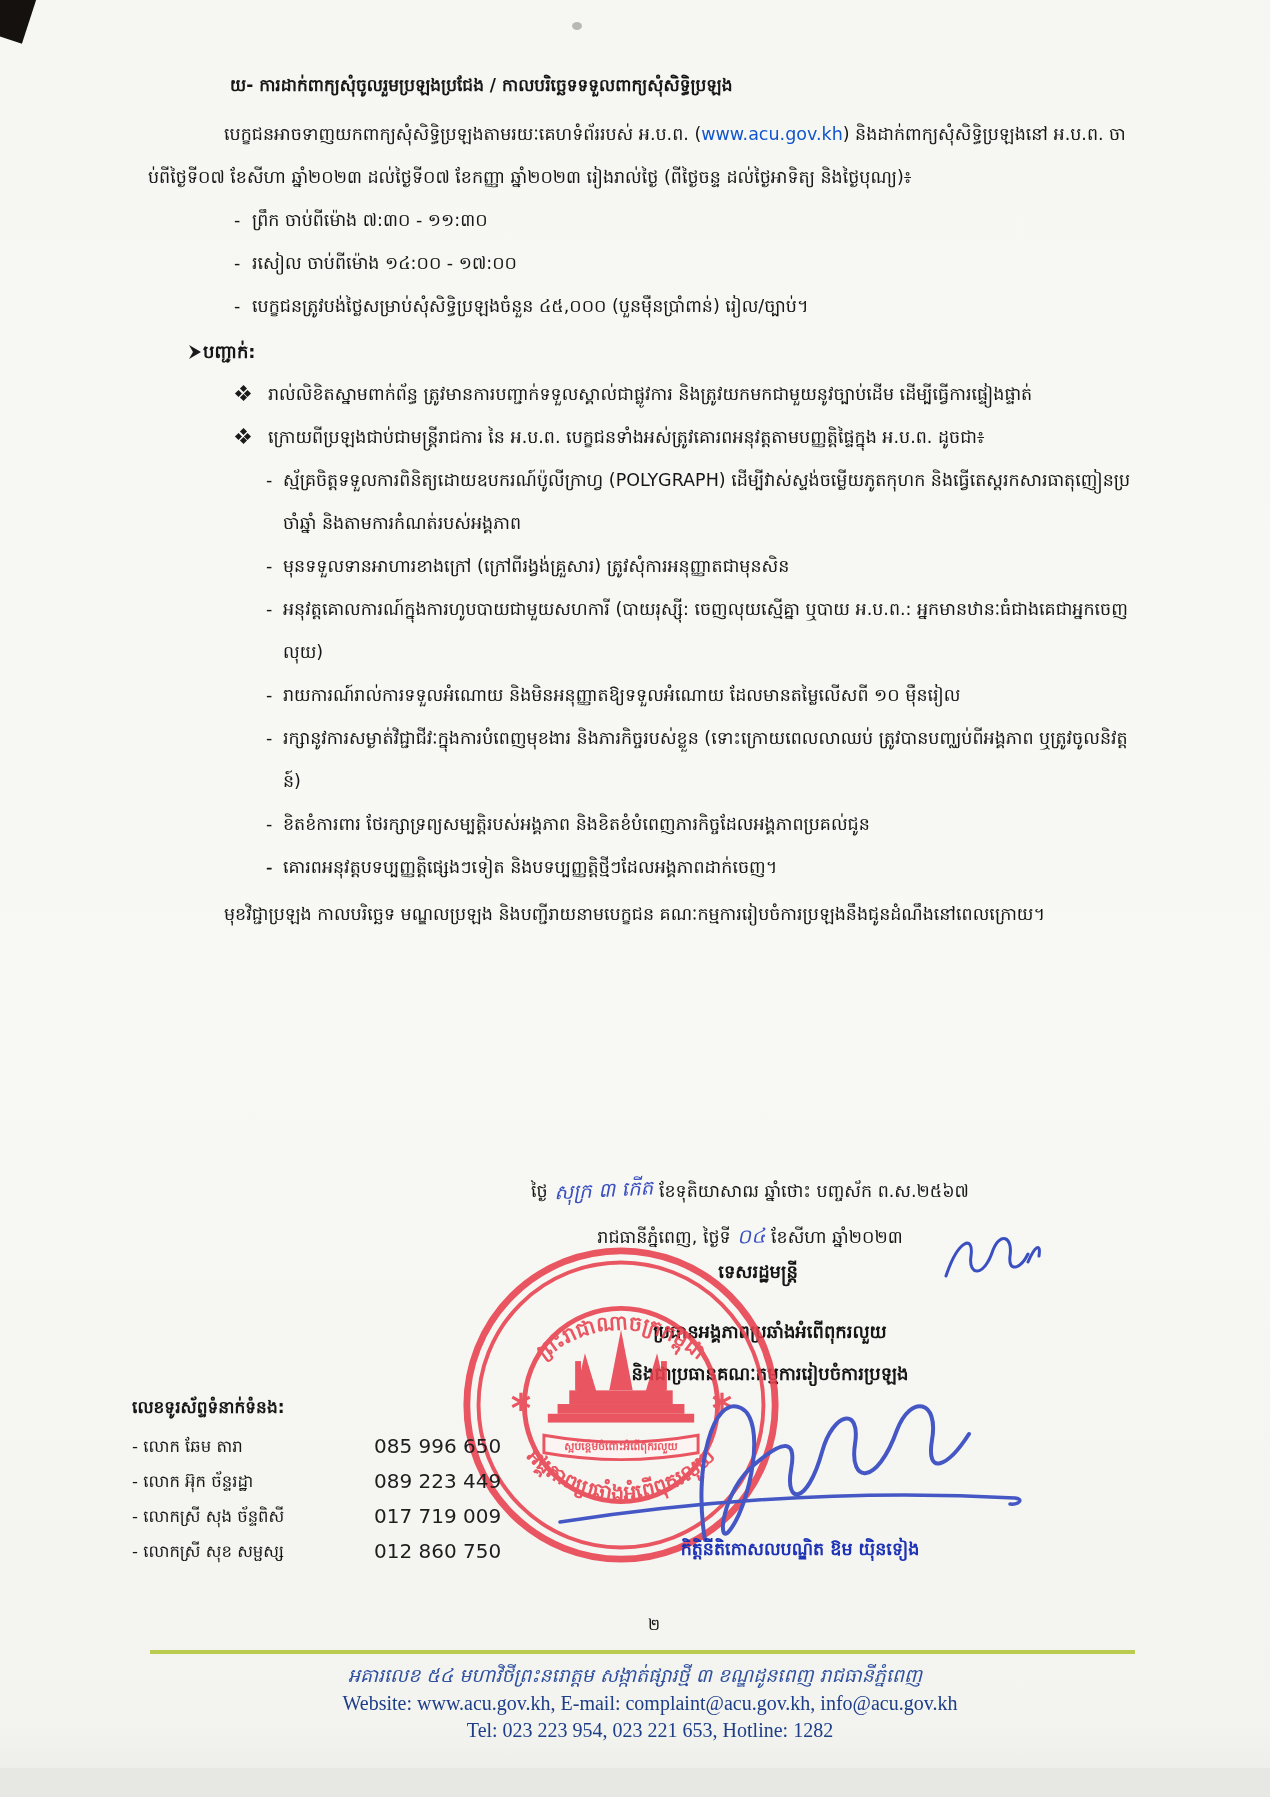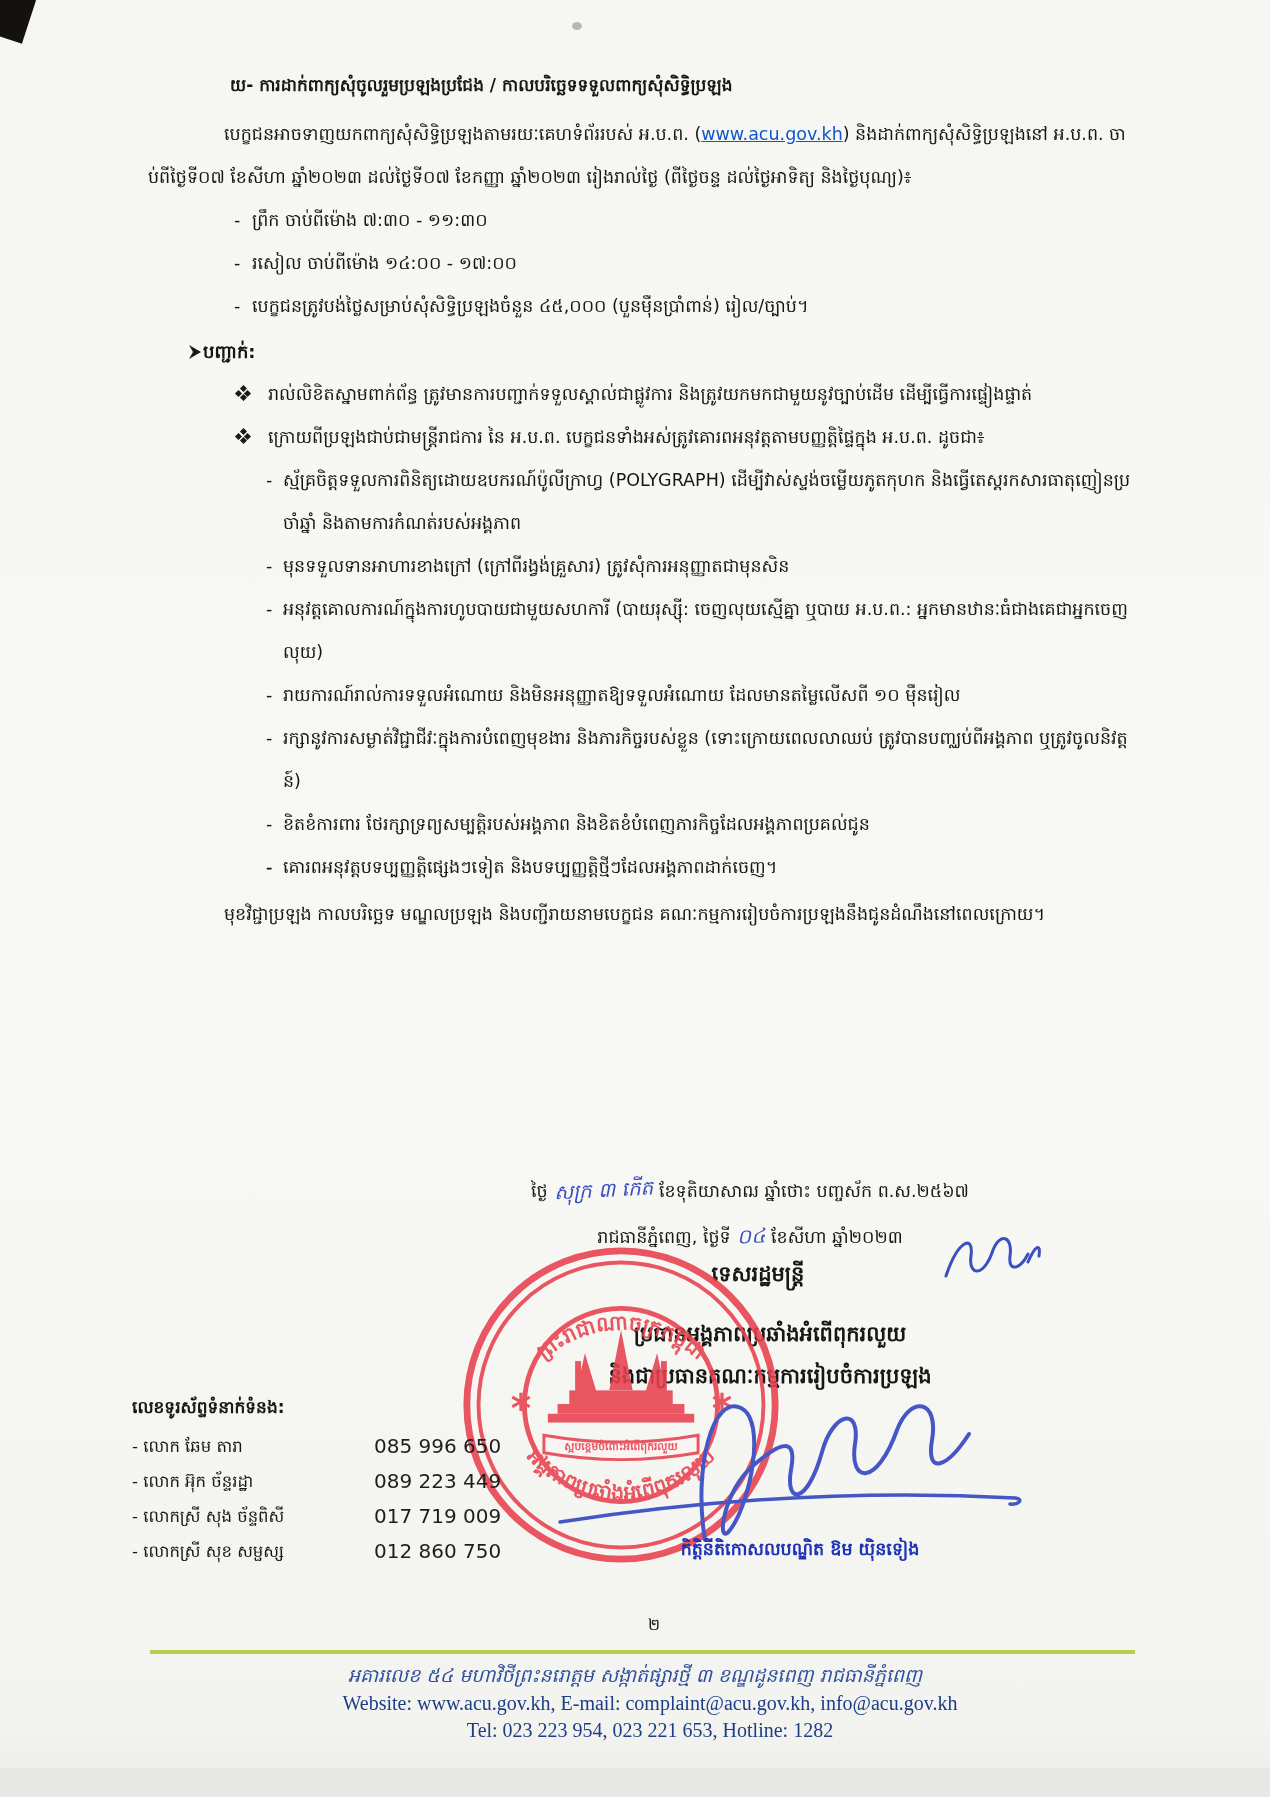--- a/index.html
+++ b/index.html
@@ -6,42 +6,42 @@
   .page{position:relative;width:1270px;height:1797px;margin:0 auto;overflow:hidden;
         background:linear-gradient(180deg,#f6f6f3 0%,#f8f8f5 60%,#f3f3f0 96%,#ebebe8 100%);
         font-family:"DejaVu Sans",sans-serif;color:#161616;}
   .khmer{word-break:break-all;}
   .corner-mark{position:absolute;left:-14px;top:-20px;width:46px;height:58px;background:#14110f;transform:rotate(18deg);}
   .smudge{position:absolute;left:572px;top:22px;width:10px;height:8px;background:#b9b9b4;border-radius:50%;}
 
   .body-text{position:absolute;left:148px;top:64px;width:988px;font-size:17.5px;line-height:43px;}
   .title{font-weight:bold;font-size:17px;margin:0 0 6px 82px;}
   .intro{margin:0;text-indent:76px;}
-  .link{color:#1155cc;text-decoration:underline;cursor:pointer;}
+  .link{color:#1155cc;cursor:pointer;}
   ul{list-style:none;margin:0;padding:0;}
   .dash-list{margin:0 0 0 86px;}
   .dash-list li{position:relative;padding-left:18px;}
   .dash-list .dash{position:absolute;left:0;top:0;}
   .note-row{display:flex;align-items:center;margin:2px 0 0 40px;font-weight:bold;font-size:18px;}
   .diamond-list{margin:0 0 0 88px;}
   .diamond-list li{position:relative;padding-left:32px;}
   .dmd{position:absolute;left:0;top:13px;width:14px;height:14px;}
   .dmd i{position:absolute;width:5px;height:5px;background:#1a1a1a;transform:rotate(45deg);}
   .dmd i:nth-child(1){left:4.5px;top:0;}
   .dmd i:nth-child(2){left:0;top:4.5px;}
   .dmd i:nth-child(3){left:9px;top:4.5px;}
   .dmd i:nth-child(4){left:4.5px;top:9px;}
   .rule-list{margin:0 0 0 118px;}
   .rule-list li{position:relative;padding-left:17px;}
   .rule-list .dash{position:absolute;left:0;top:0;}
   .closing{margin:4px 0 0 0;text-indent:76px;}
 
   .date-block{position:absolute;left:430px;top:1168px;width:640px;text-align:center;font-size:17.5px;line-height:45px;}
   .hand{color:#3a4fc0;display:inline-block;transform:rotate(-3deg);font-style:italic;font-size:20px;padding:0 6px;}
-  .sig-title{position:absolute;text-align:center;font-size:21px;font-weight:600;}
+  .sig-title{position:absolute;text-align:center;font-size:18px;font-weight:600;}
   .t1{left:608px;top:1260px;width:300px;}
   .t2{left:470px;top:1320px;width:600px;}
   .t3{left:470px;top:1362px;width:600px;}
   .sig-name{position:absolute;left:560px;top:1538px;width:480px;text-align:center;
             color:#1d32b4;font-weight:bold;font-size:17.5px;}
 
   .stamp{position:absolute;left:460px;top:1244px;width:322px;height:322px;opacity:.88;}
   .signature-svg{position:absolute;left:545px;top:1372px;}
   .initials-svg{position:absolute;left:938px;top:1226px;}
 

